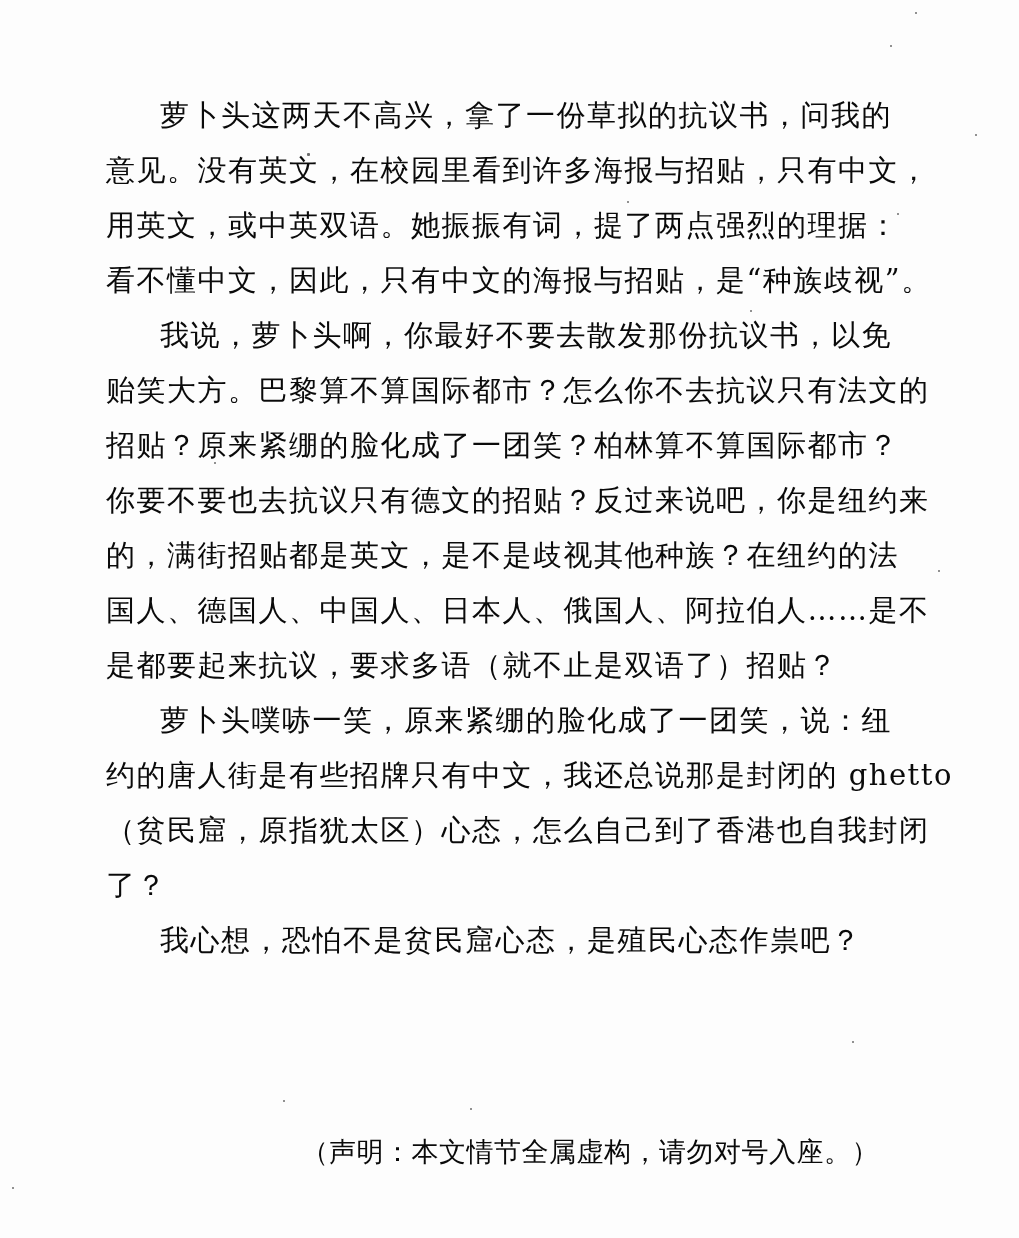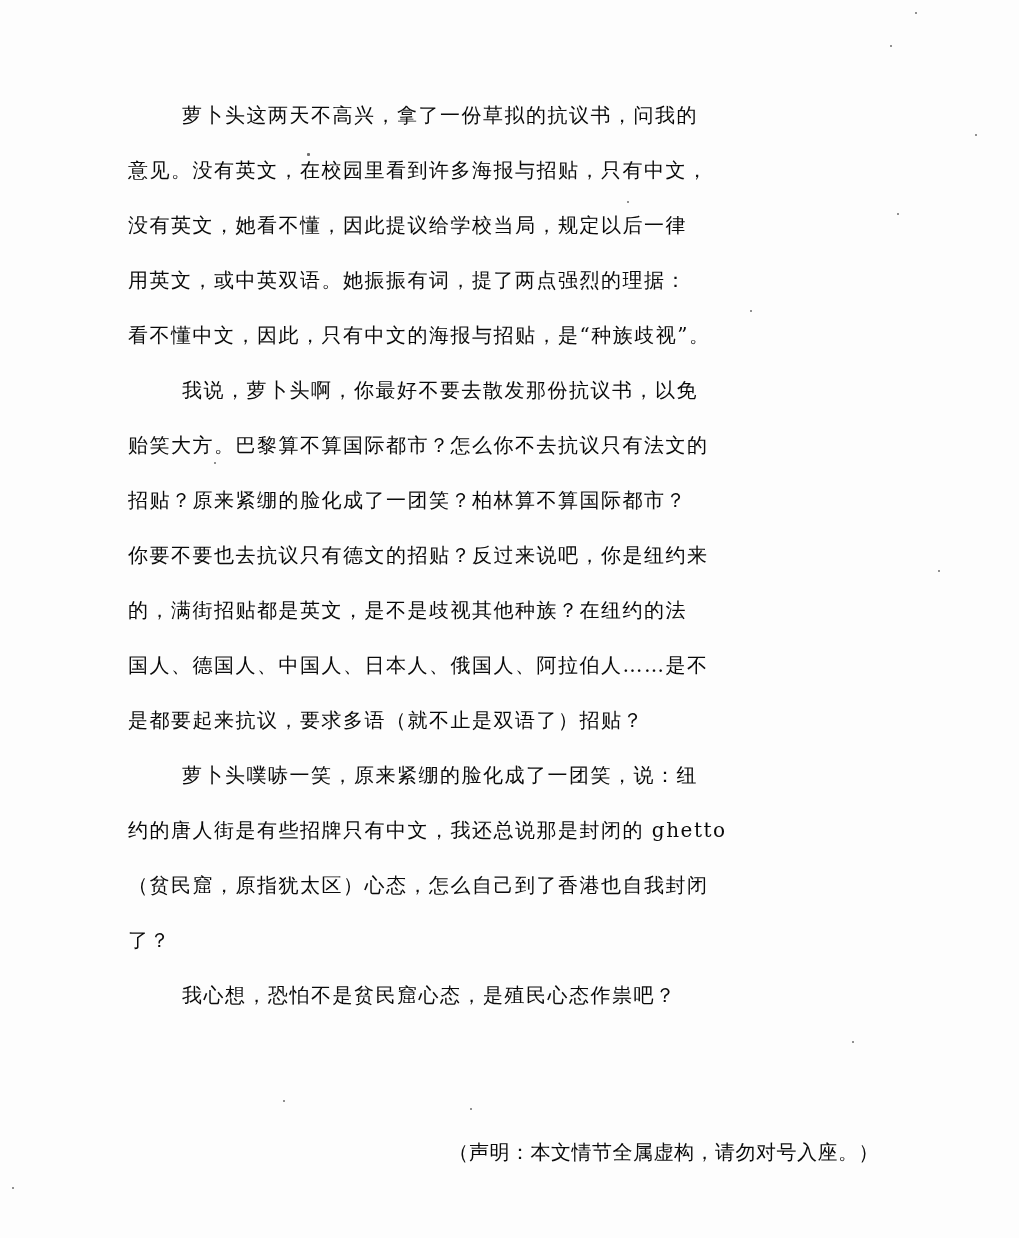--- a/index.html
+++ b/index.html
@@ -10,34 +10,33 @@
     overflow:hidden;
     font-family:"DejaVu Serif","Liberation Serif",serif;
     color:#0a0a0a;
     margin:0 auto;
   }
   .textblock{
     position:absolute;
     left:106px;top:88px;width:790px;
   }
   .line{
-    font-size:20px;
+    font-size:29px;
     line-height:55px;
     height:55px;
     letter-spacing:1.5px;
     white-space:nowrap;
     text-rendering:optimizeLegibility;
-    margin-left:22px;
   }
   .line.indent{ text-indent:54px; }
   .disclaimer{
     position:absolute;
     top:1132px;
     right:140px;
-    font-size:20px;
+    font-size:27px;
     line-height:40px;
     letter-spacing:0.5px;
     white-space:nowrap;
   }
   
   .speck{
     position:absolute;width:3px;height:3px;background:#4a4a4a;border-radius:1px;
     opacity:.8;
   }
   .s1{left:307px;top:153px;}
@@ -55,21 +54,20 @@
   .s13{left:214px;top:462px;width:2px;height:2px;}
 </style>
 </head>
 <body>
 
 <div class="page">
 
   <div class="textblock">
     <div class="line indent">萝卜头这两天不高兴，拿了一份草拟的抗议书，问我的</div>
     <div class="line">意见。没有英文，在校园里看到许多海报与招贴，只有中文，</div>
-    <div class="line">没有英文，她看不懂，因此提议给学校当局，规定以后一律</div>
     <div class="line">用英文，或中英双语。她振振有词，提了两点强烈的理据：</div>
     <div class="line">看不懂中文，因此，只有中文的海报与招贴，是“种族歧视”。</div>
     <div class="line indent">我说，萝卜头啊，你最好不要去散发那份抗议书，以免</div>
     <div class="line">贻笑大方。巴黎算不算国际都市？怎么你不去抗议只有法文的</div>
     <div class="line">招贴？原来紧绷的脸化成了一团笑？柏林算不算国际都市？</div>
     <div class="line">你要不要也去抗议只有德文的招贴？反过来说吧，你是纽约来</div>
     <div class="line">的，满街招贴都是英文，是不是歧视其他种族？在纽约的法</div>
     <div class="line">国人、德国人、中国人、日本人、俄国人、阿拉伯人……是不</div>
     <div class="line">是都要起来抗议，要求多语（就不止是双语了）招贴？</div>
     <div class="line indent">萝卜头噗哧一笑，原来紧绷的脸化成了一团笑，说：纽</div>

